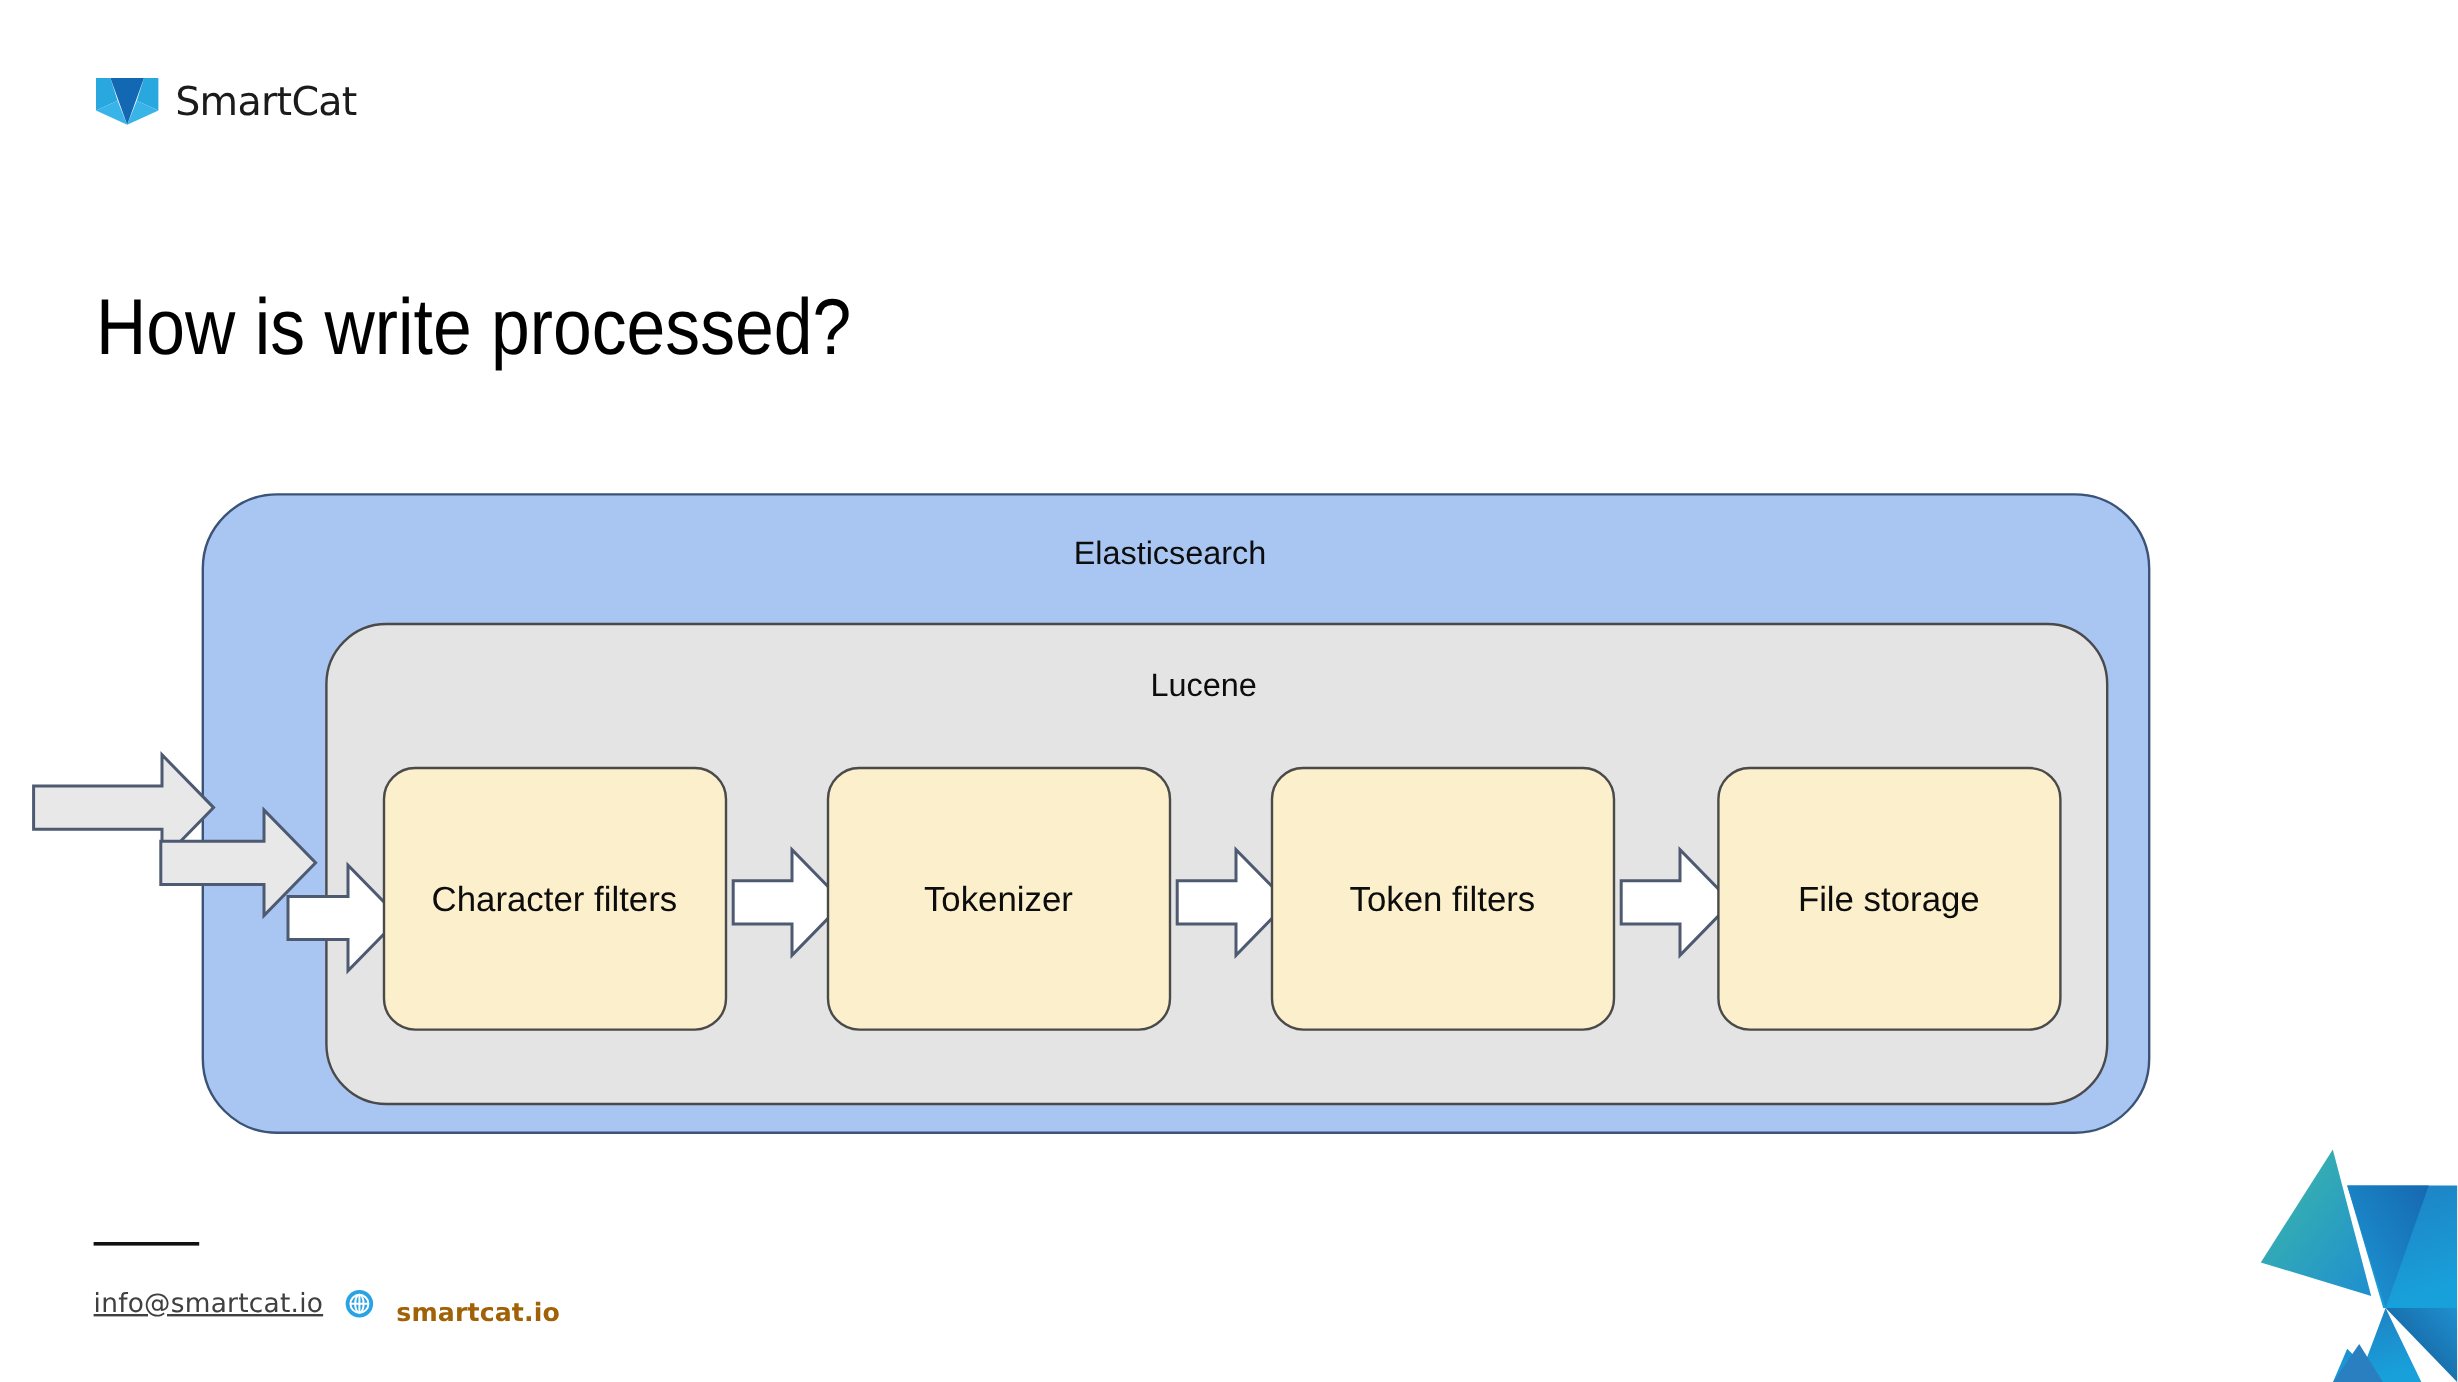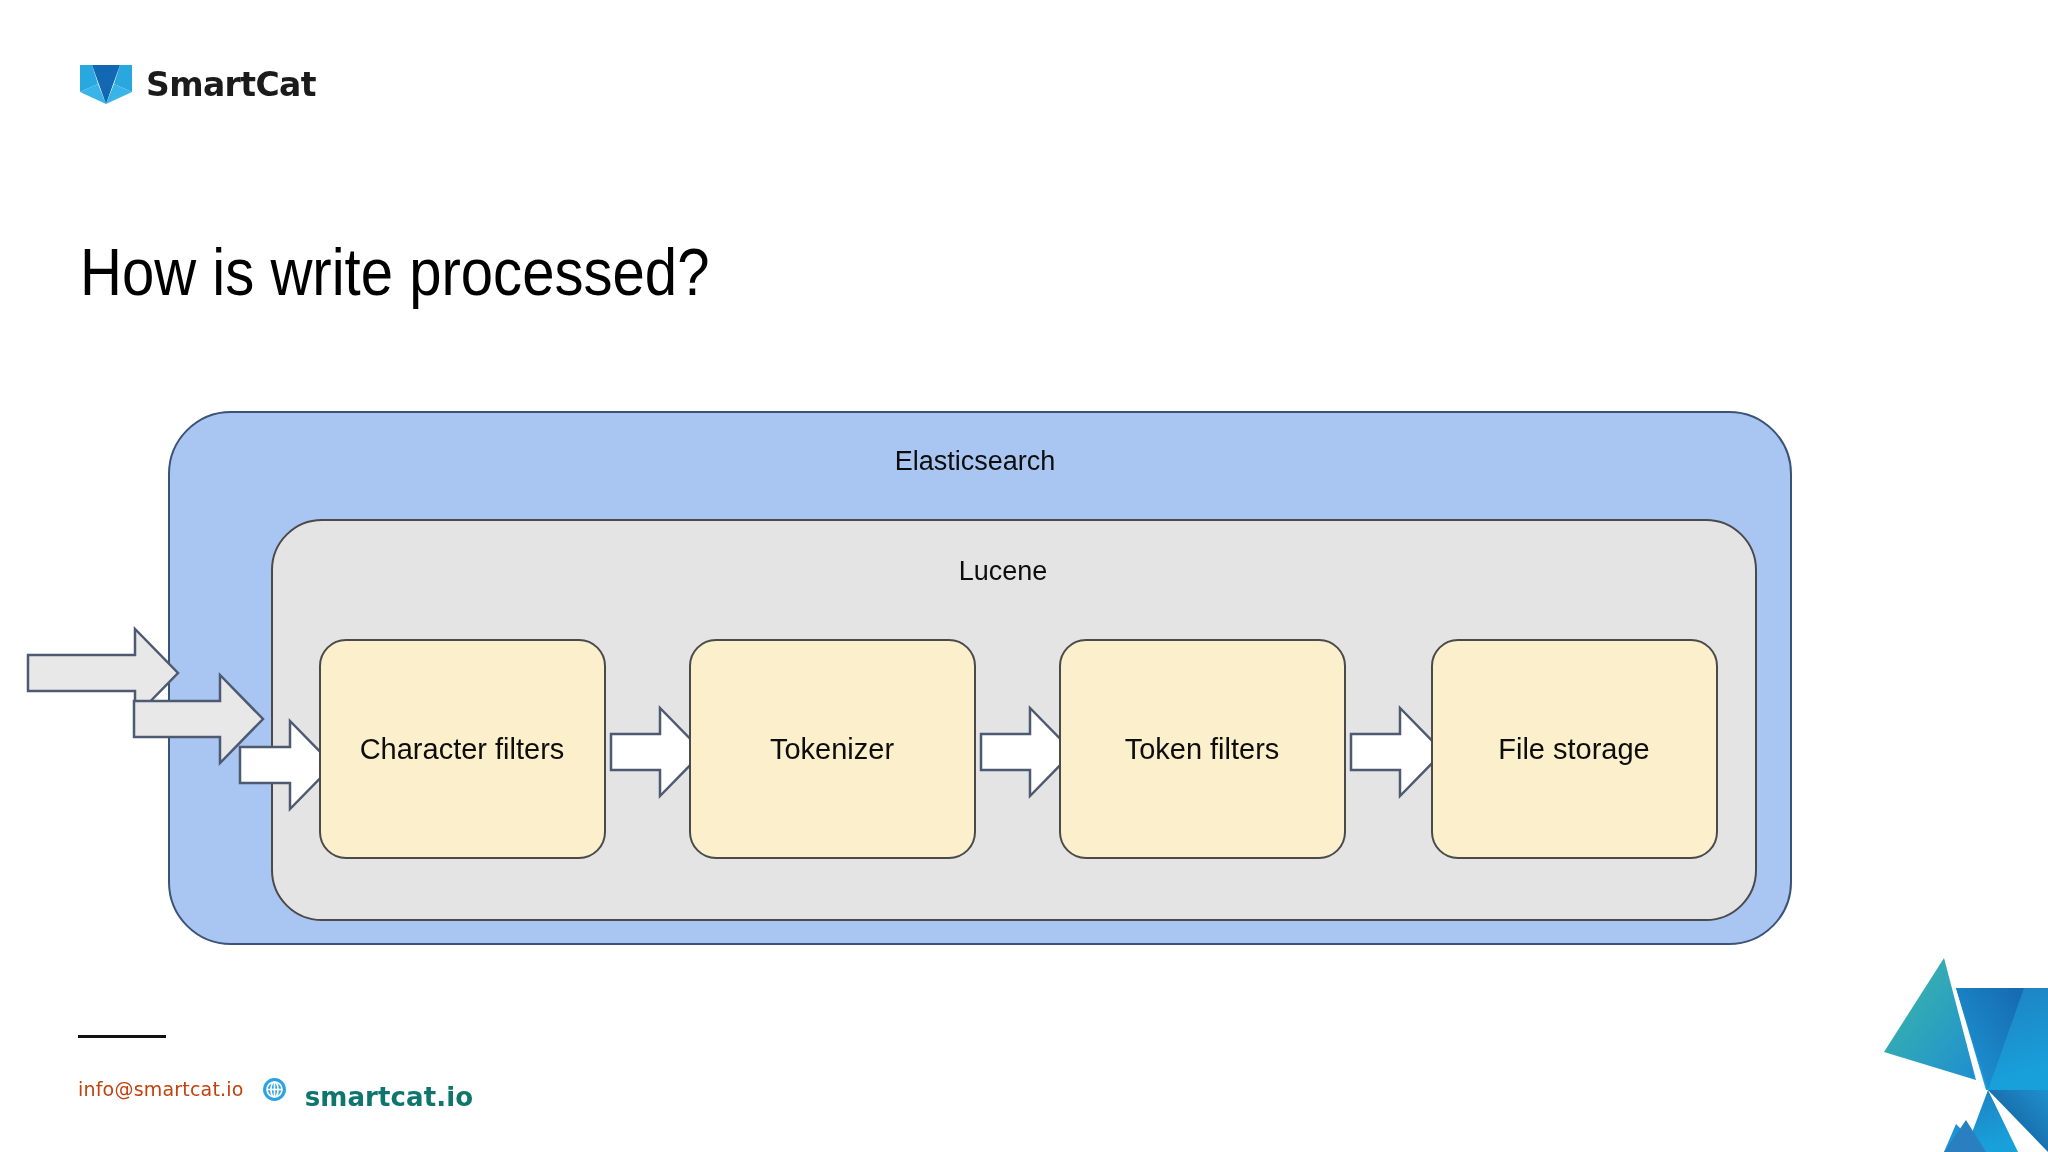--- a/index.html
+++ b/index.html
@@ -23,21 +23,21 @@
     left: 78px;
     top: 62px;
     display: flex;
     align-items: center;
     gap: 12px;
   }
   #brand-logo .mark { width: 56px; height: 44px; display: block; }
   #brand-logo .wordmark {
     font-family: "DejaVu Sans", "Liberation Sans", sans-serif;
     font-size: 33px;
-    font-weight: 700;
+    font-weight: 400;
     letter-spacing: -0.6px;
     color: #1b1b1b;
     line-height: 1;
   }
 
   
   #slide-title {
     position: absolute;
     left: 80px;
     top: 238px;
@@ -81,31 +81,32 @@
     background: #111111;
     margin-bottom: 30px;
   }
   #footer .row {
     display: flex;
     align-items: center;
     gap: 18px;
   }
   #footer .email {
     font-family: "DejaVu Sans", "Liberation Sans", sans-serif;
-    font-size: 19px;
-    color: #c2410c;
+    font-size: 22px;
+    color: #404040;
     letter-spacing: 0.2px;
     line-height: 1;
+    text-decoration: underline;
   }
   #footer .globe { width: 25px; height: 25px; display: block; }
   #footer .site {
     font-family: "DejaVu Sans", "Liberation Sans", sans-serif;
-    font-size: 26px;
+    font-size: 21px;
     font-weight: 700;
-    color: #0f766e;
+    color: #a16207;
     letter-spacing: 0.1px;
     line-height: 1;
     margin-top: 16px;
   }
 
   
   #corner-decoration {
     position: absolute;
     right: 0;
     bottom: 0;

